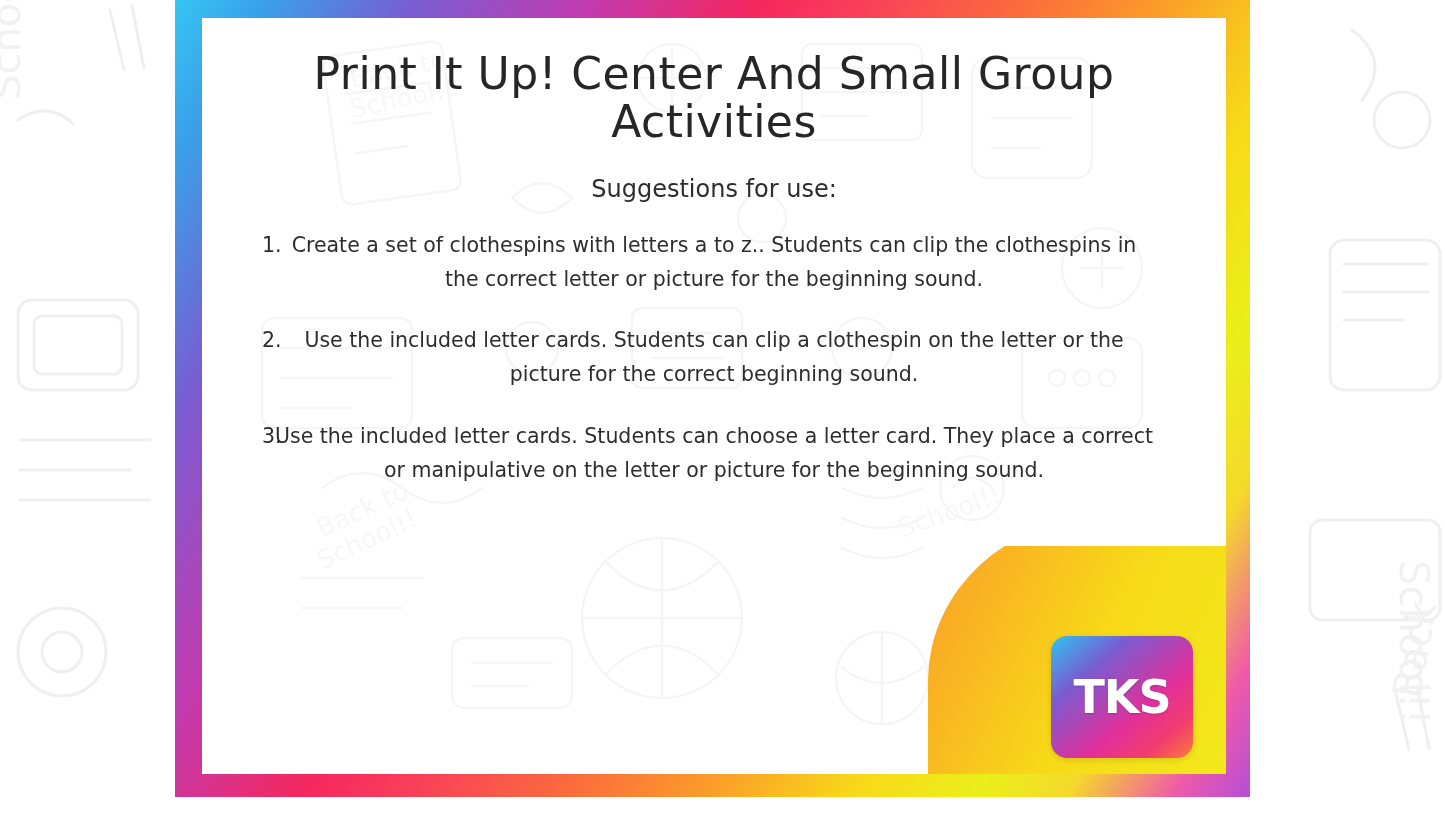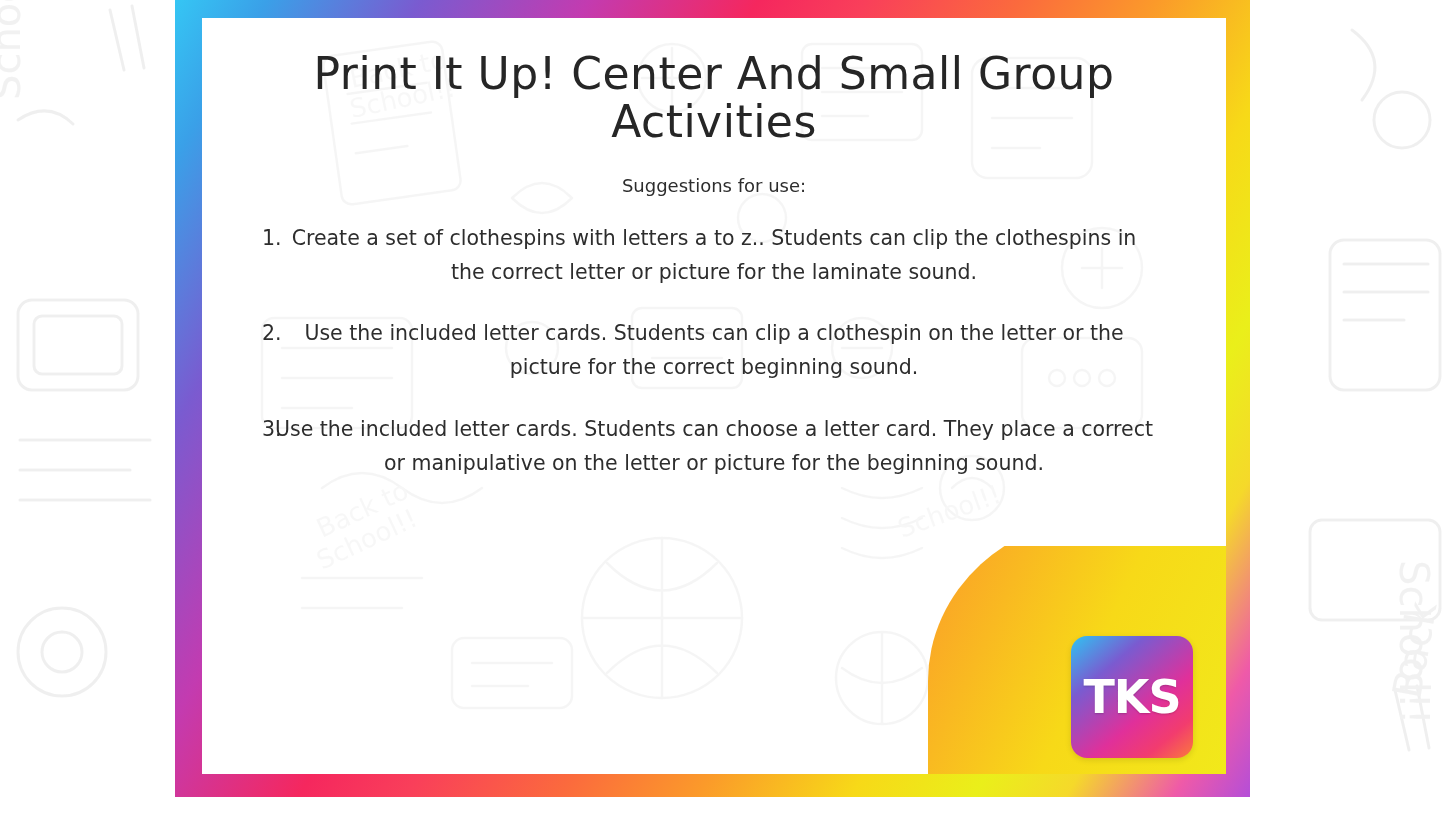--- a/index.html
+++ b/index.html
@@ -90,21 +90,21 @@
     height: 330px;
     border-radius: 50% 0 0 0;
     background: linear-gradient(115deg, #fb9a2a 0%, #f7d918 45%, #eef11c 100%);
   }
 
   
   .logo-badge {
     position: absolute;
     right: 33px;
     bottom: 16px;
-    width: 122px;
+    width: 142px;
     height: 122px;
     border-radius: 16px;
     background: linear-gradient(140deg, #2fc4f2 0%, #7a5bd0 28%, #e0309a 62%, #f23c6e 82%, #fb7a3c 100%);
     display: flex;
     align-items: center;
     justify-content: center;
     box-shadow: 0 2px 6px rgba(0,0,0,0.12);
   }
   .logo-badge .logo-text {
     font-family: "DejaVu Sans", sans-serif;
@@ -135,21 +135,21 @@
   }
   .intro {
     margin: 26px auto 0 auto;
     width: 830px;
     font-size: 23px;
     line-height: 1.7;
     color: #2d2d2d;
   }
   .suggest {
     margin: 28px 0 0 0;
-    font-size: 18px;
+    font-size: 24px;
     color: #2d2d2d;
   }
   ol.steps {
     list-style: none;
     margin: 26px 0 0 0;
     padding: 0;
   }
   ol.steps li {
     position: relative;
     margin: 0 auto 28px auto;
@@ -260,21 +260,21 @@
         <span class="logo-text">TKS</span>
       </div>
 
       <div class="content">
         <h1 class="slide-title">Print It Up! Center And Small Group Activities</h1>
         <p class="suggest">Suggestions for use:</p>
 
         <ol class="steps">
           <li>
             <span class="num">1.</span>
-            <span class="txt">Create a set of clothespins with letters a to z..  Students can clip the clothespins in the correct letter or picture for the laminate sound.</span>
+            <span class="txt">Create a set of clothespins with letters a to z..  Students can clip the clothespins in the correct letter or picture for the beginning sound.</span>
           </li>
           <li>
             <span class="num">2.</span>
             <span class="txt">Use the included letter cards.  Students can clip a clothespin on the letter or the picture for the correct beginning sound.</span>
           </li>
           <li>
             <span class="num">3.</span>
             <span class="txt">Use the included letter cards.  Students can choose a letter card.  They place  a correct or manipulative on the letter or picture for the beginning sound.</span>
           </li>
         </ol>

